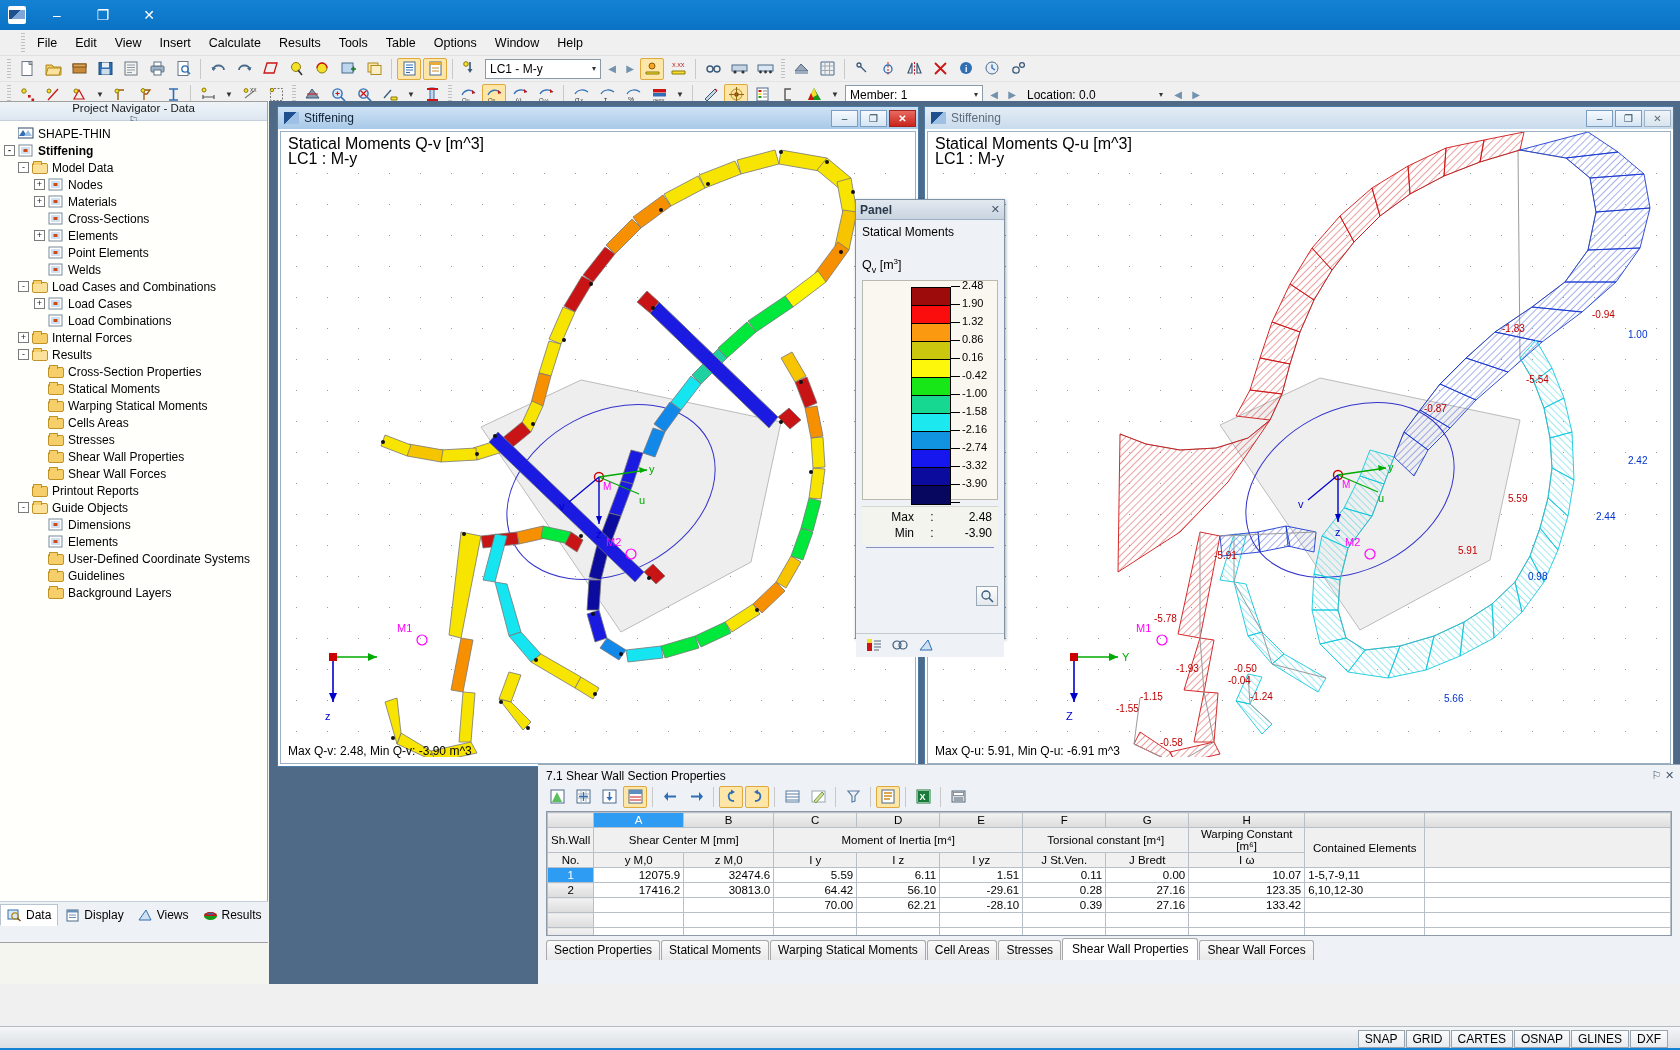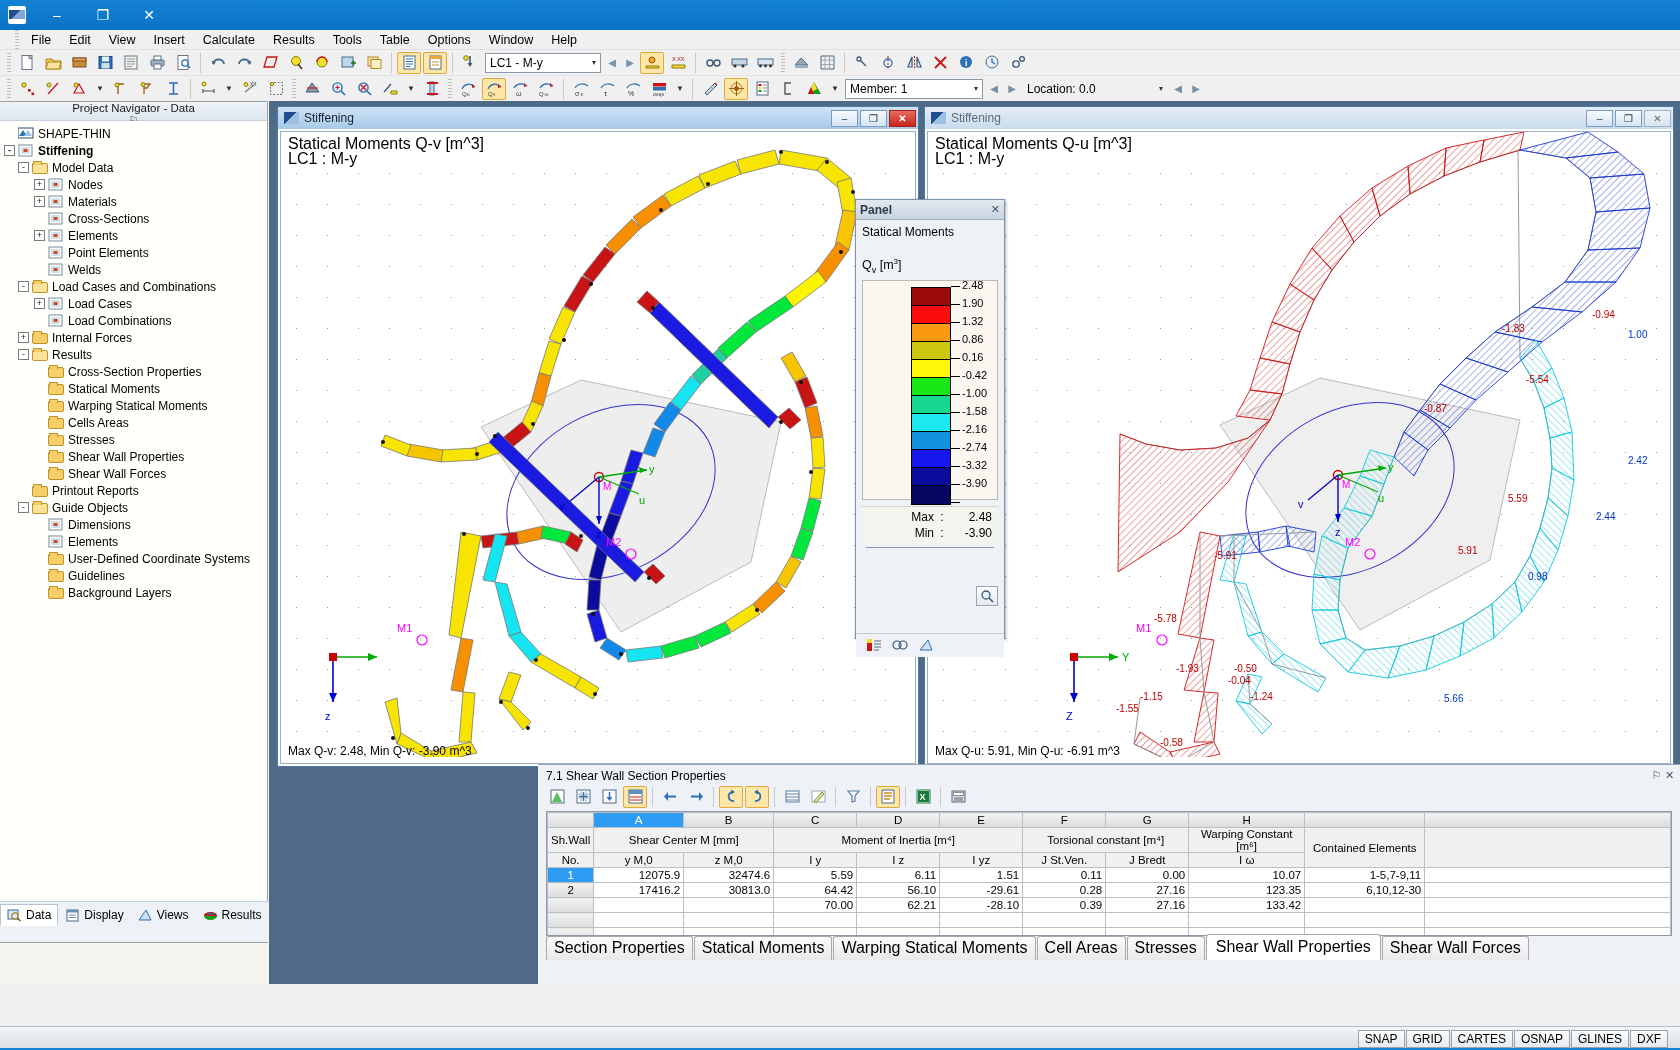--- a/index.html
+++ b/index.html
@@ -29,22 +29,22 @@
     content:""; position:absolute; left:1px; top:4px; width:16px; height:9px;
     background:linear-gradient(135deg,#1e4f8f 45%,#7fa6d6 45%);
   }
   .titlebar .wtitle{ flex:1; }
   .wbtns{ display:flex; height:30px; }
   .wbtn{ width:46px; height:30px; display:flex; align-items:center;
     justify-content:center; color:#fff; font-size:14px; cursor:default;}
 
   
   .menubar{
-    height:20px; background:#f0f0f0; display:flex; align-items:center;
-    border-bottom:1px solid #e0e0e0; padding-left:12px;
+    height:26px; background:#f0f0f0; display:flex; align-items:center;
+    border-bottom:1px solid #e0e0e0; padding-left:18px;
   }
   .menubar .mi{ padding:2px 9px; font-size:12.5px; color:#000; }
 
   
   .toolbar{
     height:26px; background:#f0f0f0; display:flex; align-items:center;
     padding-left:4px; border-bottom:1px solid #e3e3e3;
   }
   .tbtn{
     width:24px;height:22px;margin:0 1px;display:flex;align-items:center;
@@ -158,21 +158,21 @@
     height:220px; position:relative;}
   .legcol{ position:absolute; left:48px; top:6px; width:40px; border:1px solid #000;}
   .legcell{ height:18px; border-bottom:1px solid #000;}
   .legcell:last-child{ border-bottom:none;}
   .legticks{ position:absolute; left:88px; top:6px; }
   .legtick{ height:18px; position:relative; }
   .legtick i{ position:absolute; left:0; top:-0.5px; width:9px; height:1px; background:#000;}
   .legtick span{ position:absolute; left:11px; top:-8px; font-size:11px; }
   .minmax{ margin-top:6px; background:#f4f4ef; border-top:1px solid #d6d6cc;
     padding:2px 6px 4px 6px; }
-  .mmrow{ display:flex; font-size:12px; justify-content:flex-end; gap:4px; padding:1px 0;}
+  .mmrow{ display:flex; font-size:12px; justify-content:flex-end; gap:14px; padding:1px 0;}
   .mmrow .k{ width:38px; text-align:right;}
   .mmrow .c{ width:8px; text-align:center;}
   .mmrow .v{ width:42px; text-align:right;}
   .panel .pdivide{ height:1px;background:#8e8ec0;margin:2px 4px 0 4px;}
   .panel .pspace{ height:85px; }
   .zoomicon{ position:absolute; right:6px; bottom:32px; width:22px;height:20px;
      border:1px solid #9aa7b4;background:linear-gradient(#fdfdfd,#e4e9ee);
      display:flex;align-items:center;justify-content:center;}
   .pfoot{ height:24px; border-top:1px solid #c4c9d0; display:flex; align-items:center;
      gap:10px; padding-left:10px; background:#eef1f6;}
@@ -192,24 +192,24 @@
   table.grid{ border-collapse:collapse; width:100%; font-size:11.5px;}
   table.grid td, table.grid th{ border:1px solid #b8bfc7; padding:0 3px; height:15px;}
   .colhdr{ background:linear-gradient(#f2f2f2,#dcdcdc); text-align:center; font-weight:normal;
      height:13px; font-size:11.5px;}
   .colhdr.sel{ background:#2f9cf4; color:#fff; }
   .grouphdr{ background:#f0f0f0; text-align:center; font-weight:normal; }
   .subhdr{ background:#f0f0f0; text-align:center; font-weight:normal; }
   .rowhdr{ background:linear-gradient(#f2f2f2,#dcdcdc); text-align:center; width:46px;}
   .rowhdr.sel{ background:#2f9cf4; color:#fff; }
   td.num{ text-align:right; }
-  td.txt{ text-align:right; }
+  td.txt{ text-align:left; }
   .tabstrip{ position:absolute; left:8px; bottom:24px; right:8px; height:20px;
      display:flex; align-items:flex-end; gap:1px;}
-  .ttab{ font-size:16px; padding:2px 7px 3px 7px; background:linear-gradient(#fbfbfb,#e9e9e9);
+  .ttab{ font-size:12px; padding:2px 7px 3px 7px; background:linear-gradient(#fbfbfb,#e9e9e9);
      border:1px solid #a9a9a9; border-bottom:none; border-radius:3px 3px 0 0;}
   .ttab.sel{ background:#fff; font-weight:normal; padding:3px 9px 4px 9px;}
 
   
   .statusbar{
     position:absolute;left:0;right:0;bottom:0;height:24px;
     background:linear-gradient(#f4f6f8,#d8dde2);
     border-top:1px solid #b3bcc5; display:flex; align-items:center;
     justify-content:flex-end; padding-right:12px; gap:1px;
   }

